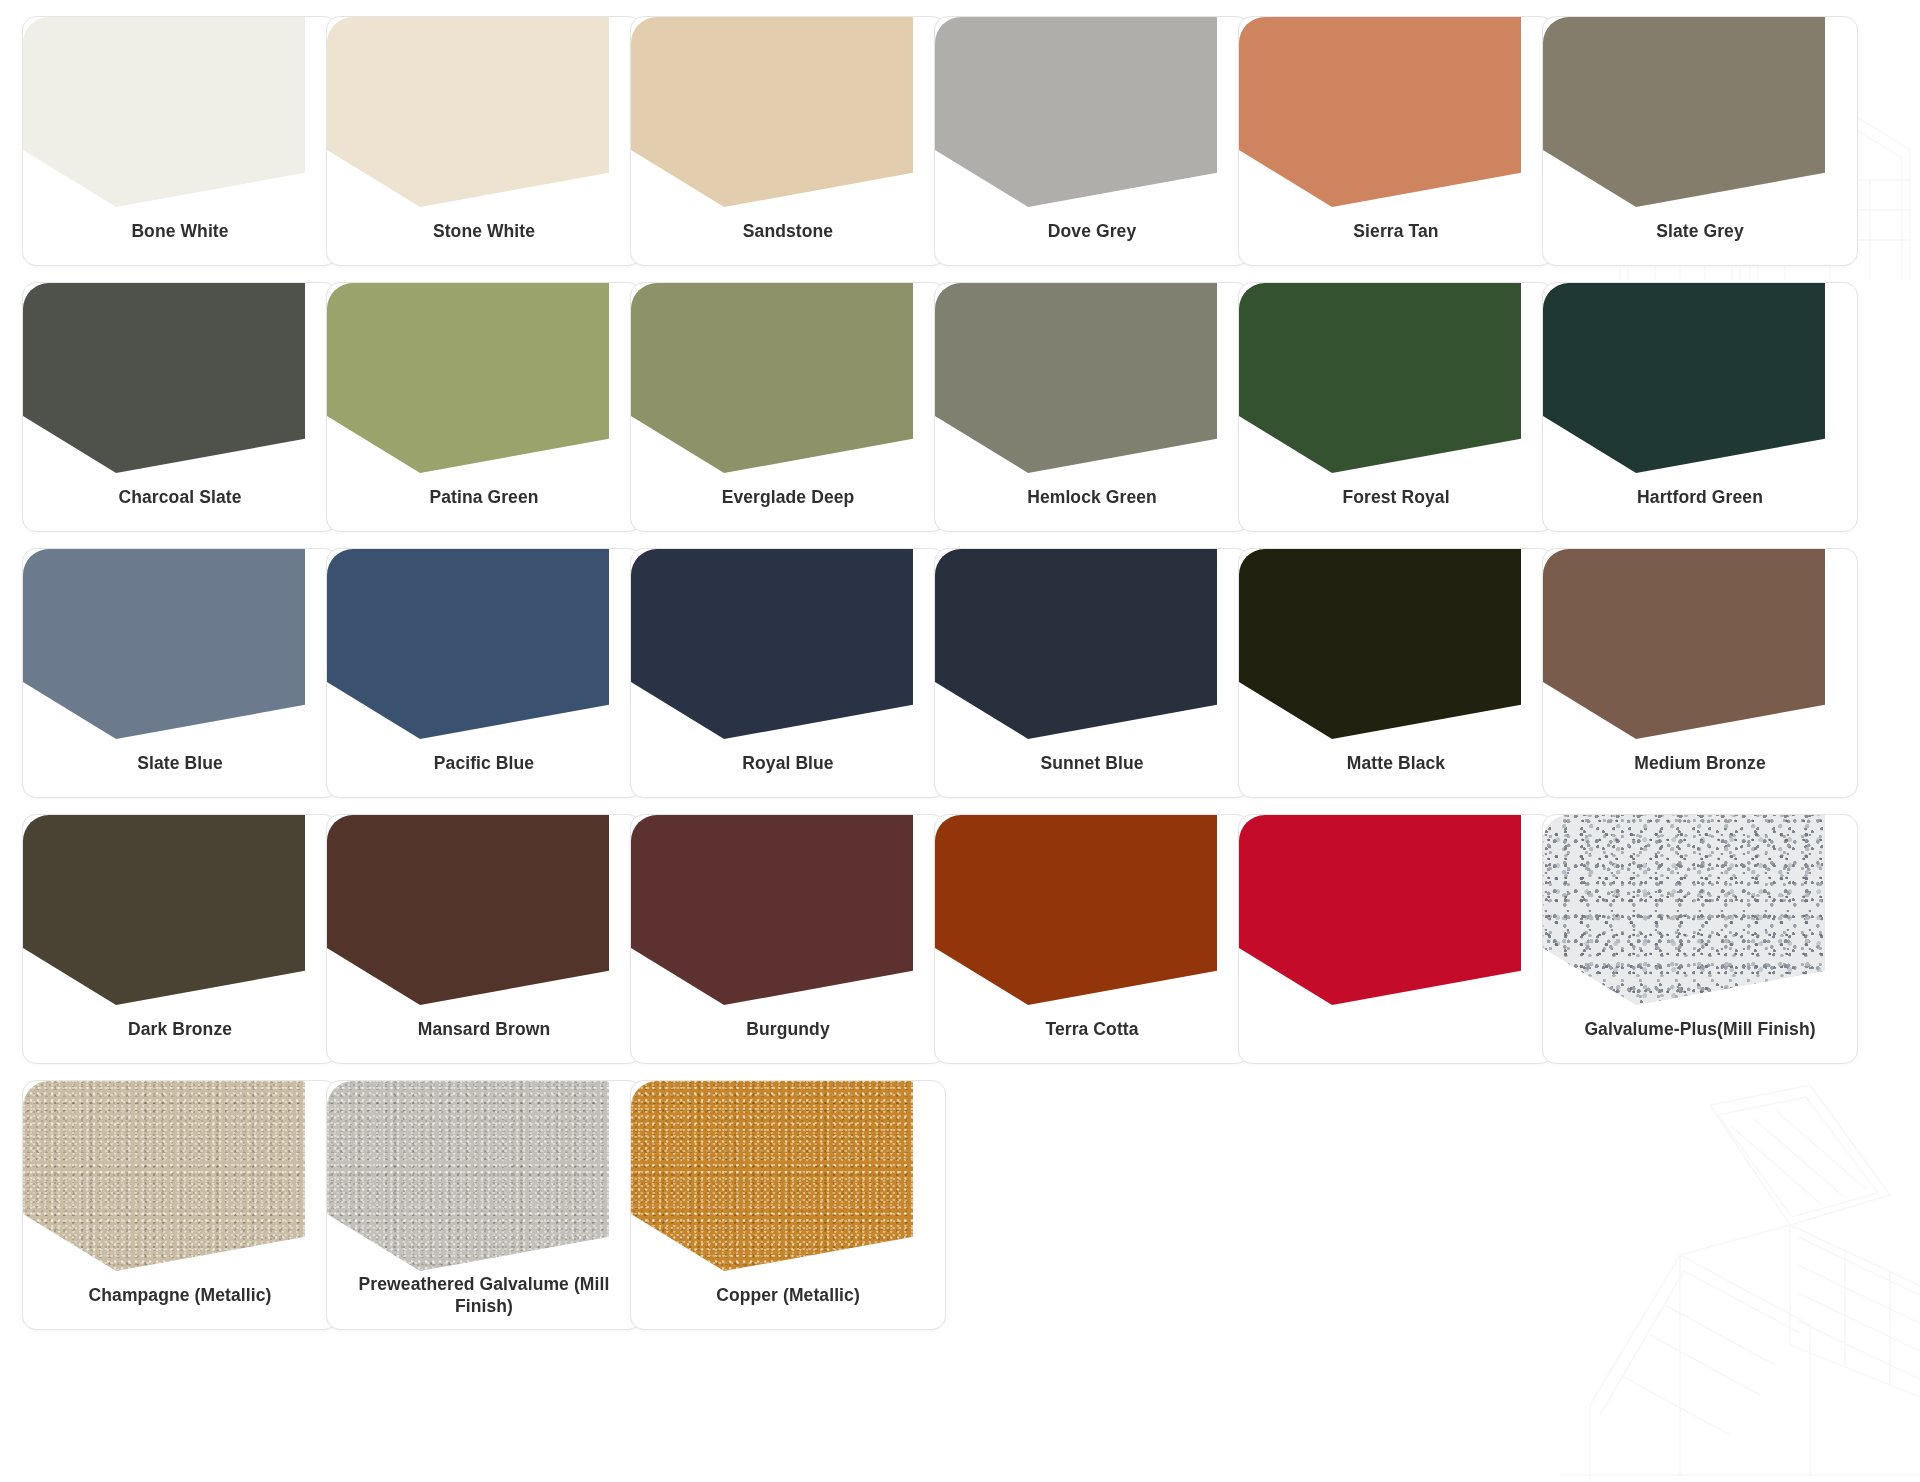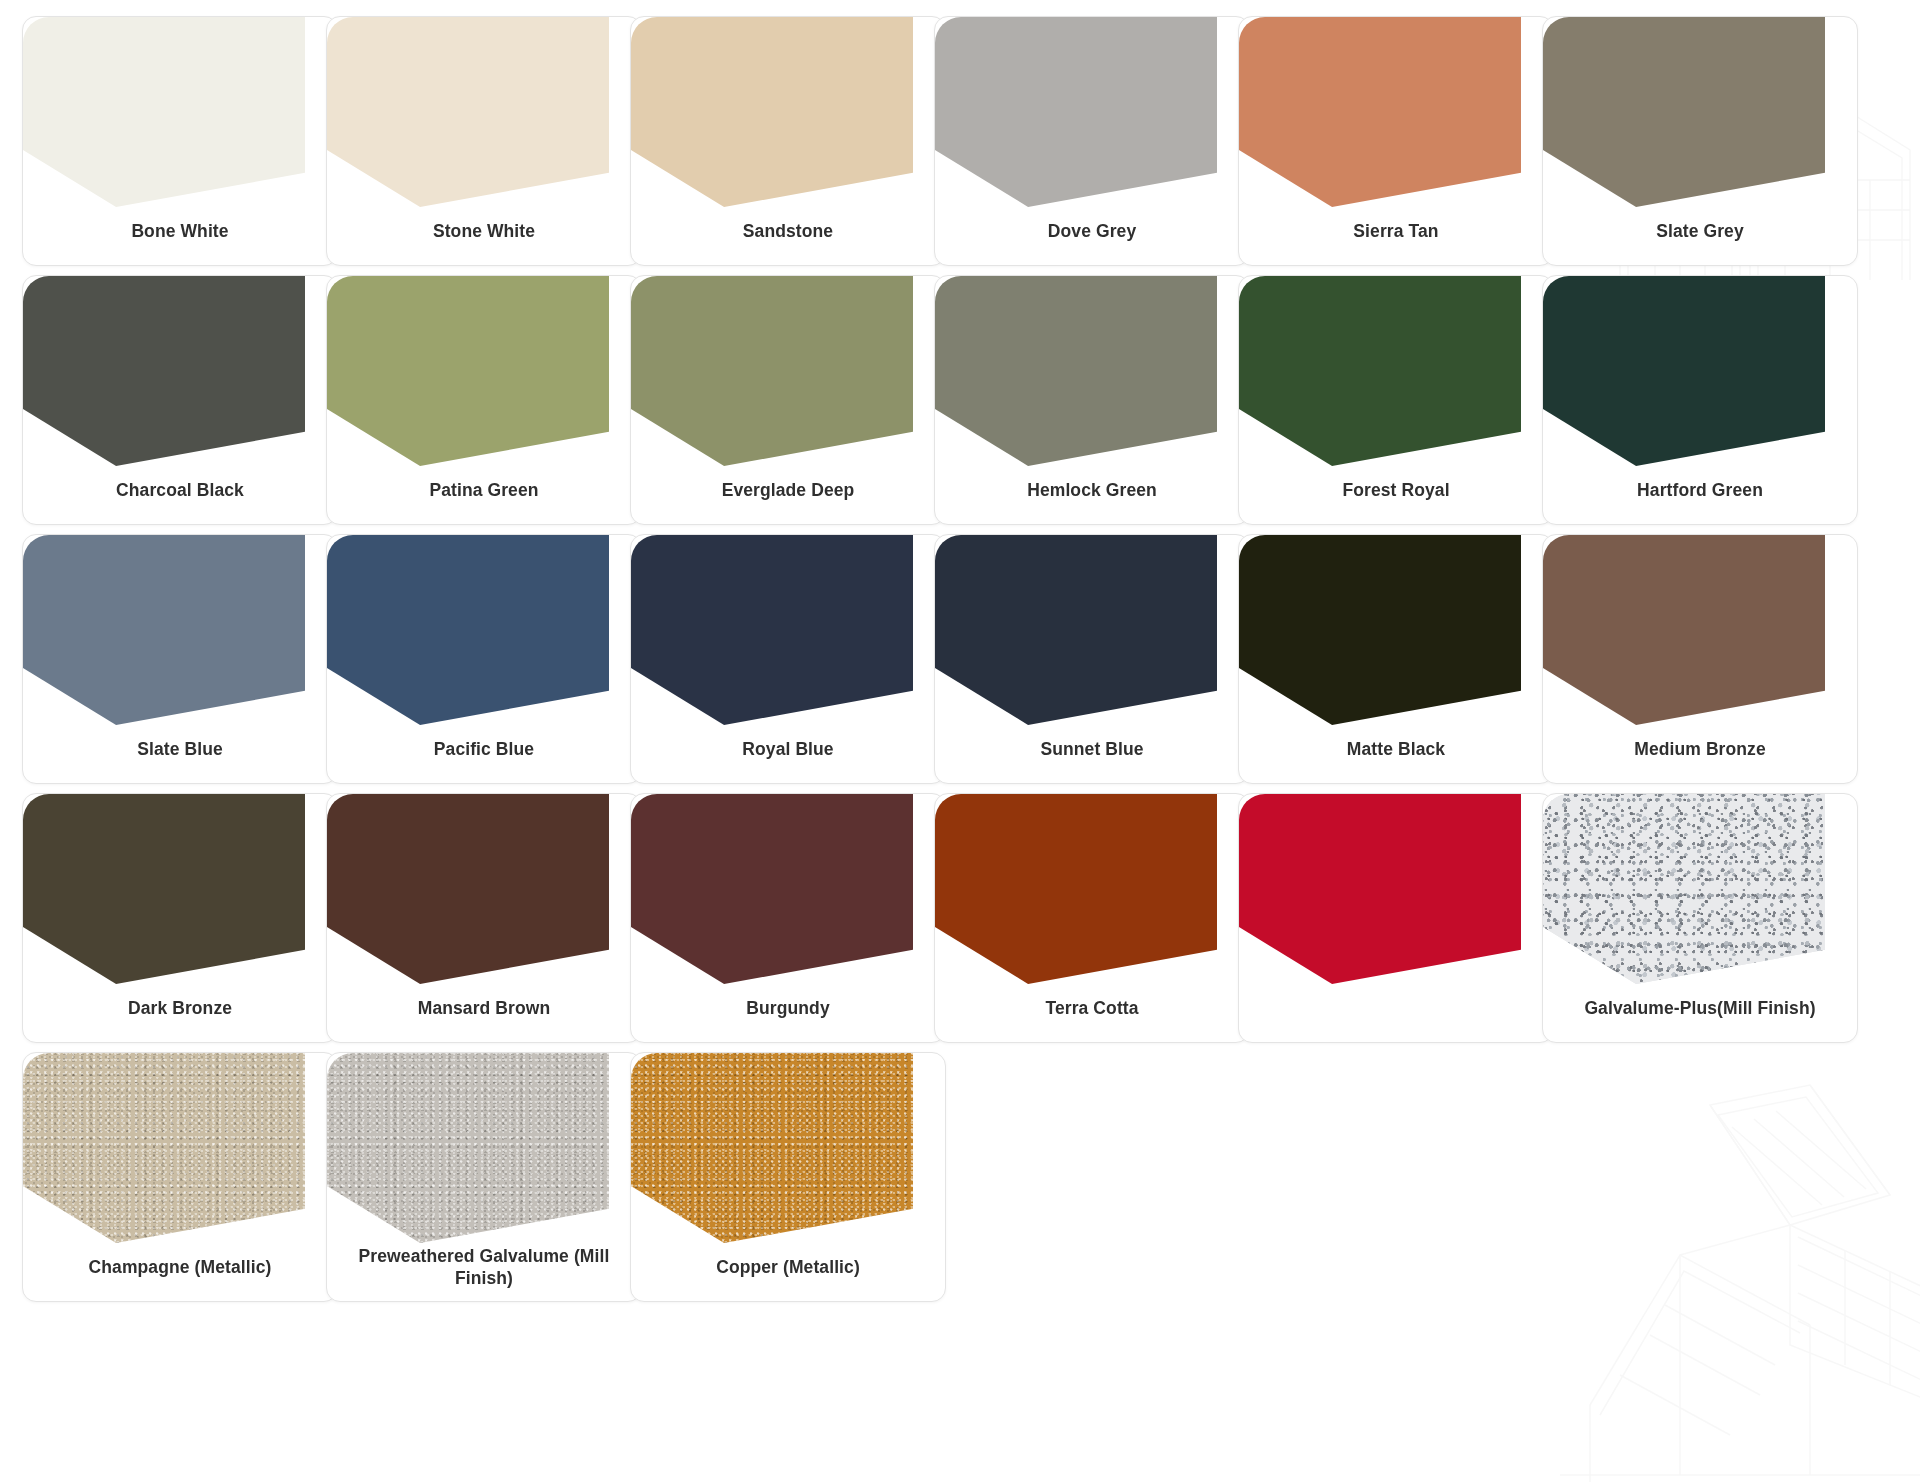--- a/index.html
+++ b/index.html
@@ -40,21 +40,21 @@
     row-gap: -8px;
     z-index: 2;
   }
   .palette-grid { row-gap: 0; }
 
   
   .swatch-card {
     position: relative;
     width: 316px;
     height: 250px;
-    margin-bottom: 9px;
+    margin-bottom: 16px;
     background: #ffffff;
     border: 1px solid #e4e4e4;
     border-radius: 14px;
     box-shadow: 0 1px 3px rgba(0,0,0,0.045);
     overflow: hidden;
     cursor: pointer;
   }
 
   
   .swatch-shape {
@@ -199,21 +199,21 @@
     <div class="swatch-card">
       <div class="swatch-shape">
         <div class="fill" style="background: rgb(133, 125, 108);"></div>
       </div>
       <div class="swatch-label">Slate Grey</div>
     </div>
     <div class="swatch-card">
       <div class="swatch-shape">
         <div class="fill" style="background: rgb(79, 81, 75);"></div>
       </div>
-      <div class="swatch-label">Charcoal Black</div>
+      <div class="swatch-label">Charcoal Slate</div>
     </div>
     <div class="swatch-card">
       <div class="swatch-shape">
         <div class="fill" style="background: rgb(155, 163, 108);"></div>
       </div>
       <div class="swatch-label">Patina Green</div>
     </div>
     <div class="swatch-card">
       <div class="swatch-shape">
         <div class="fill" style="background: rgb(141, 146, 105);"></div>

